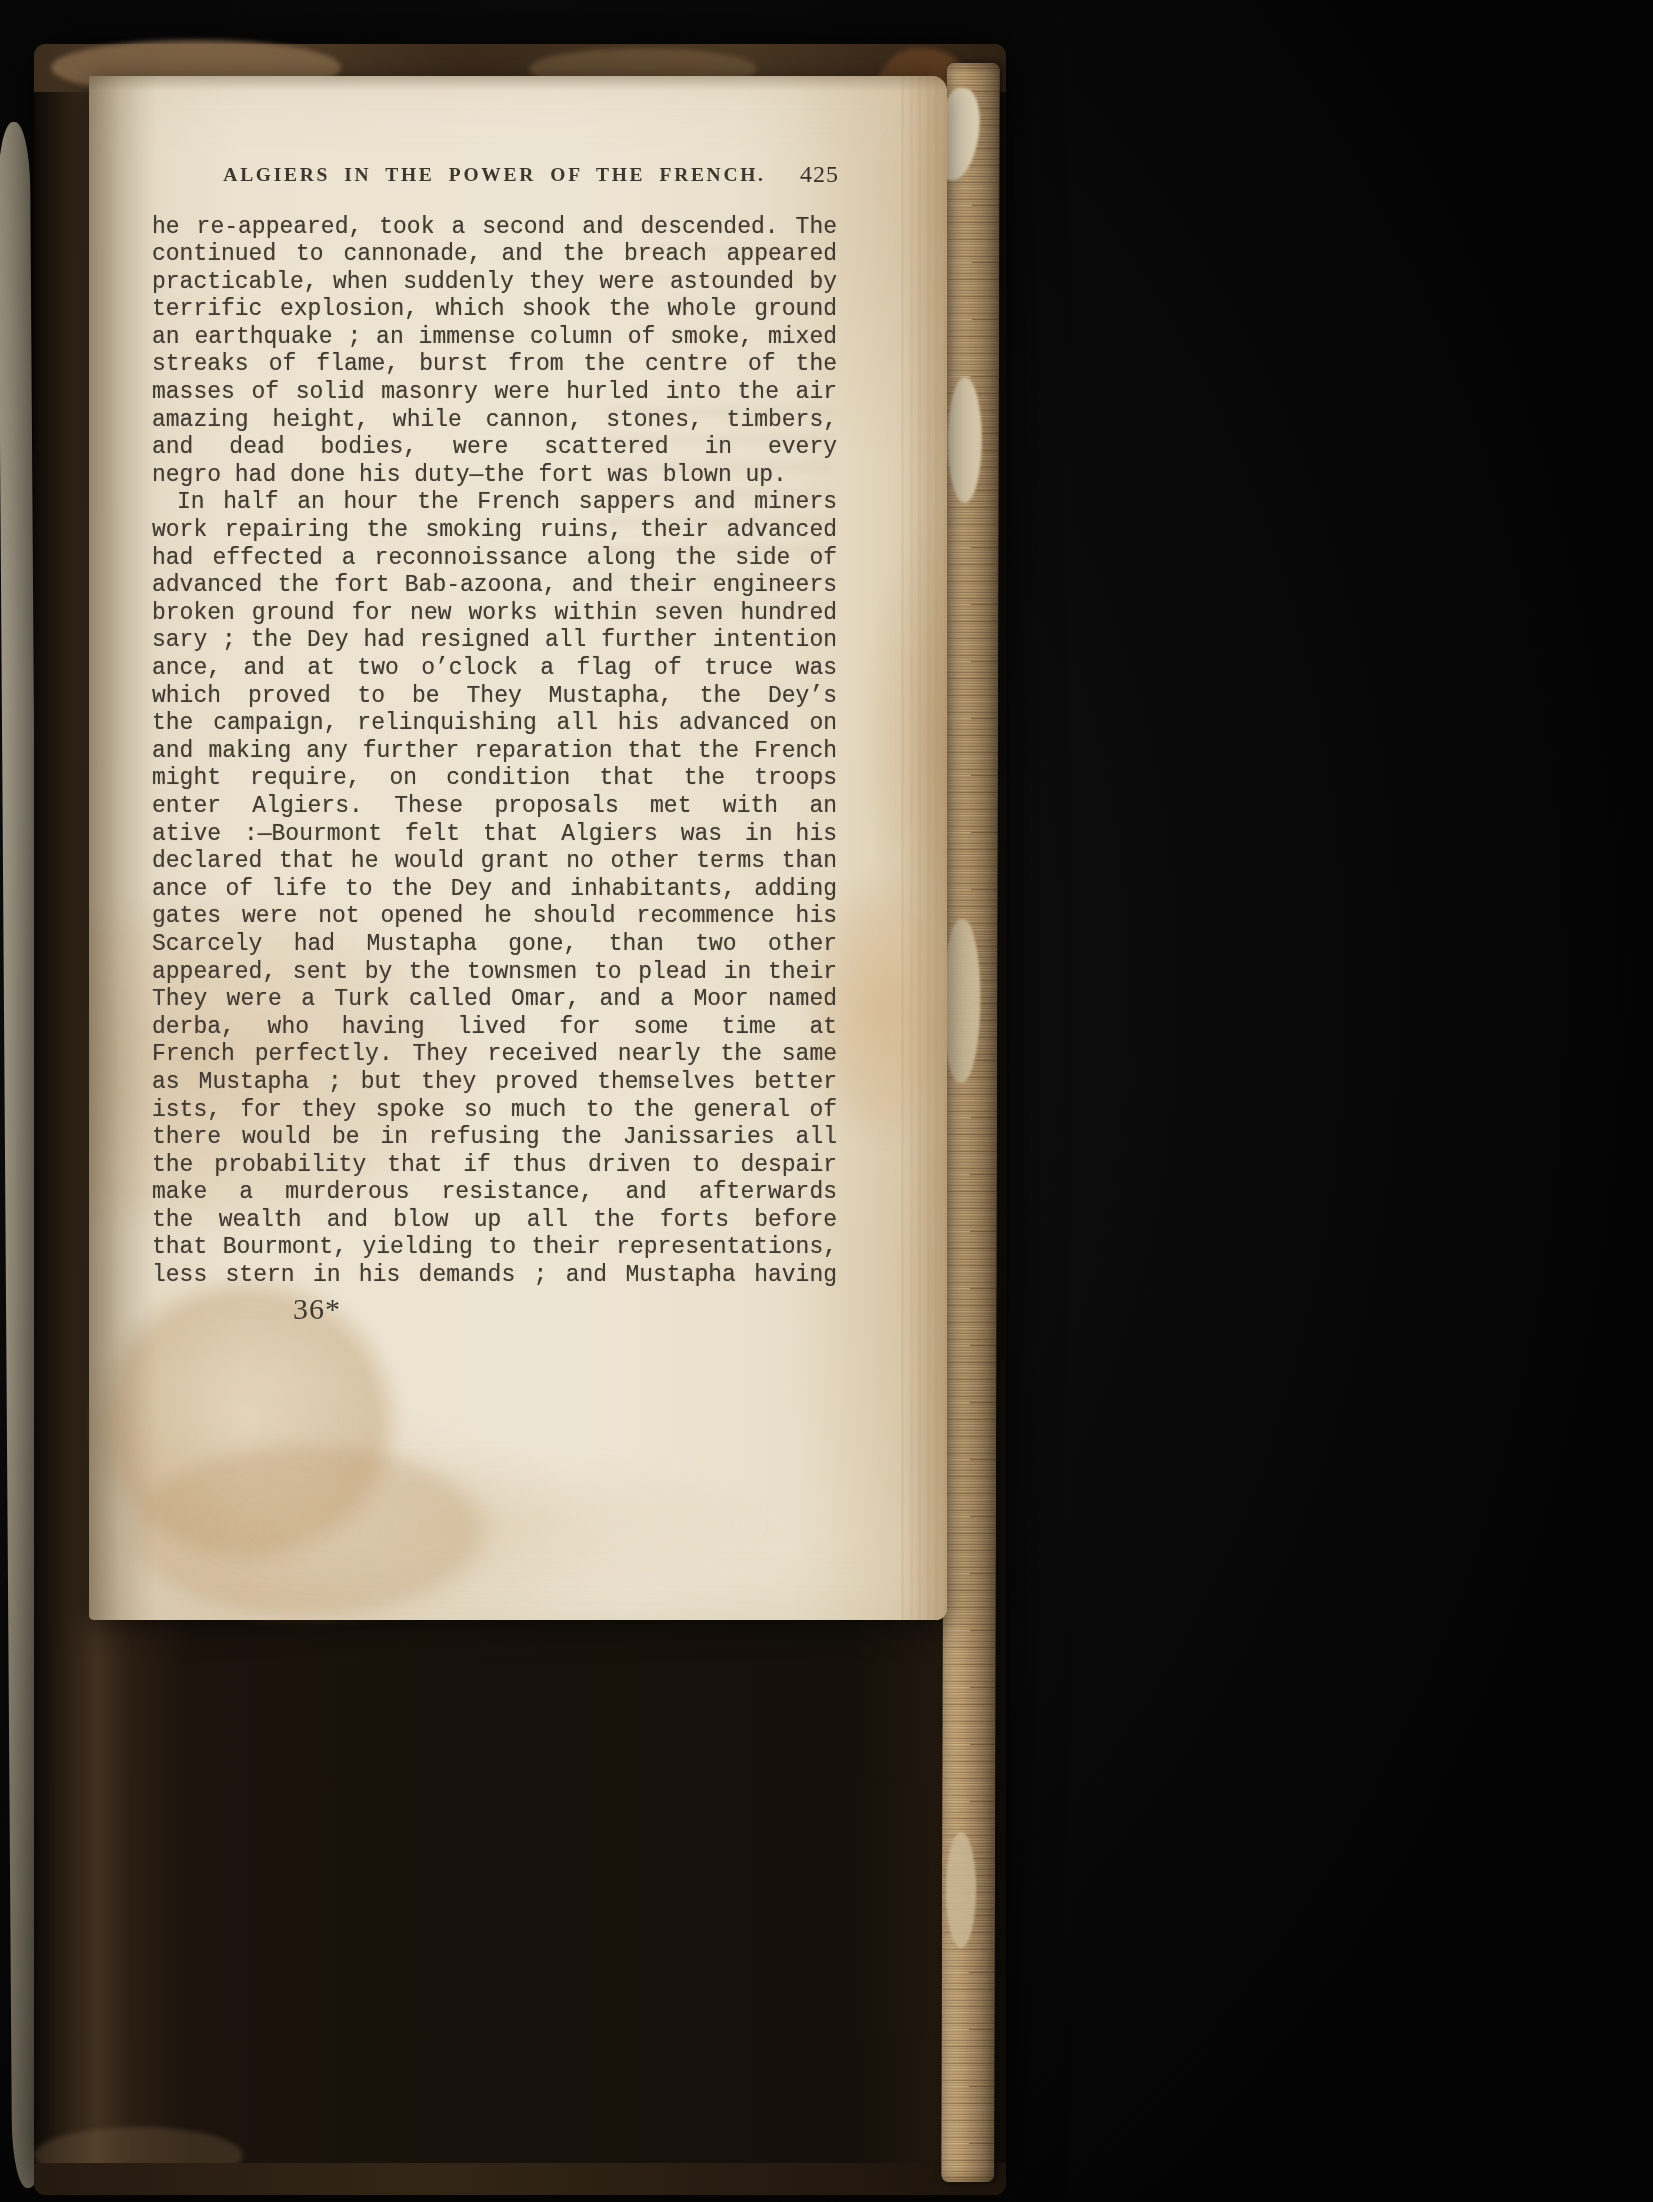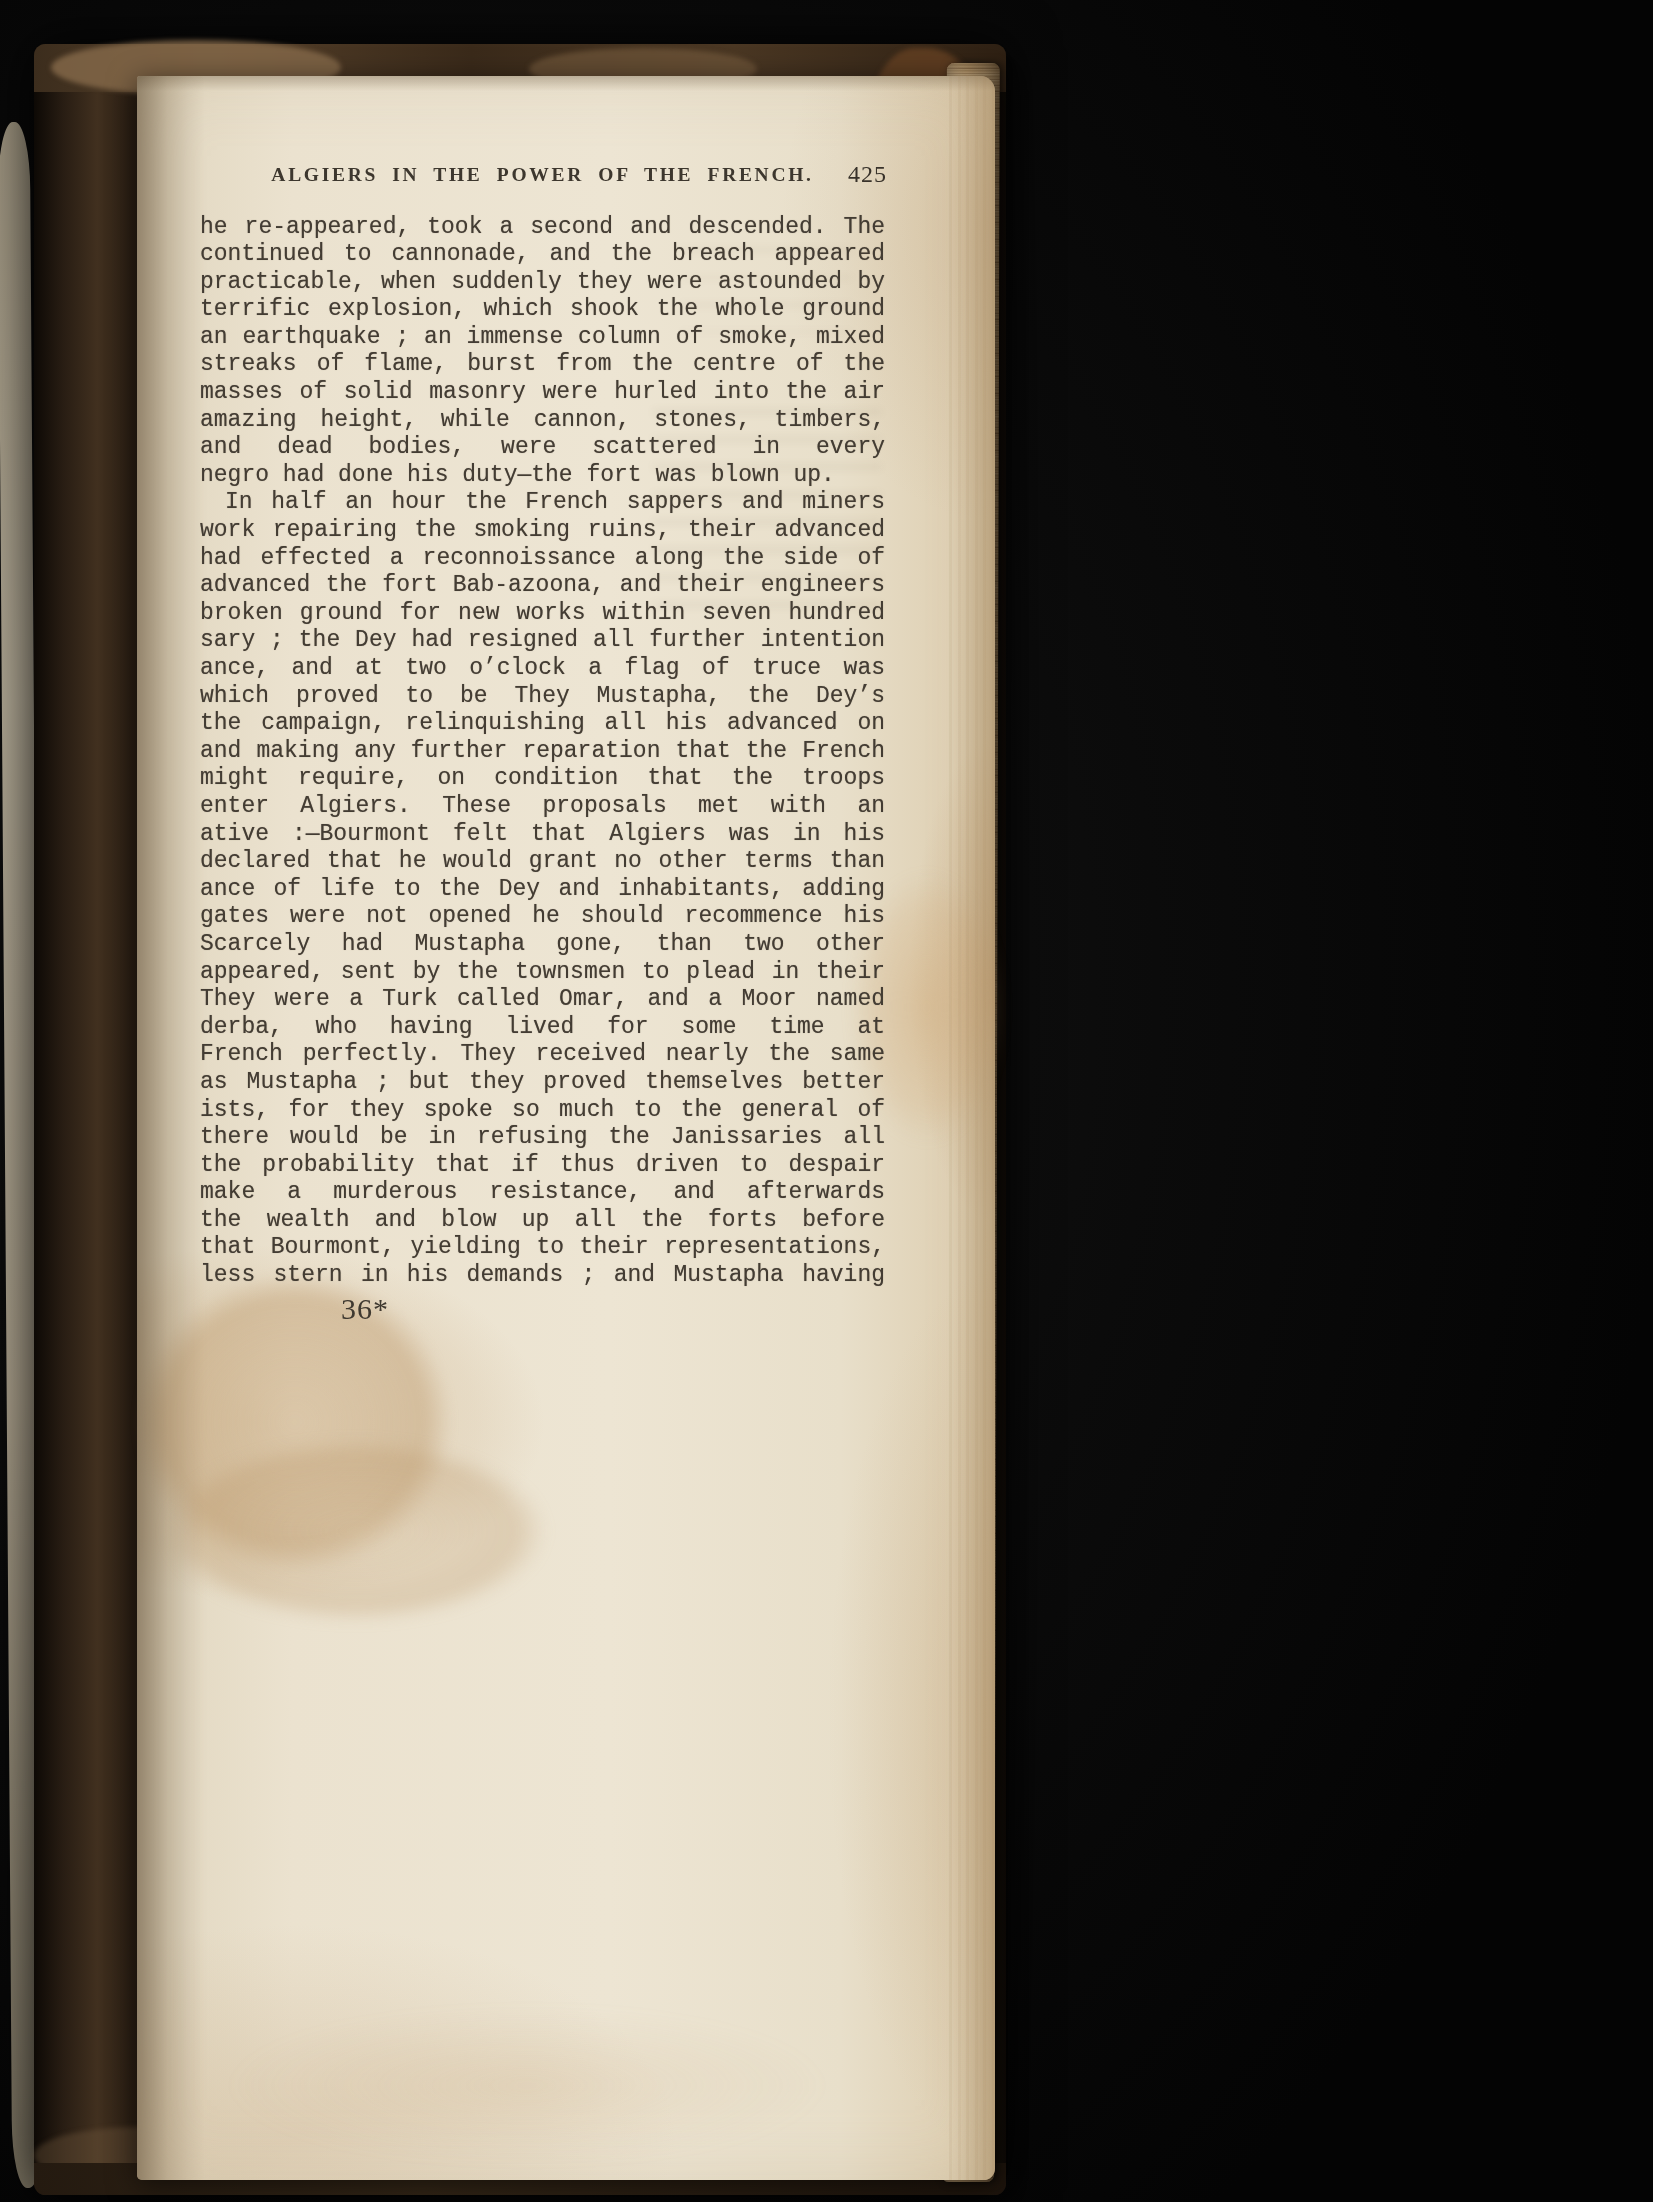--- a/index.html
+++ b/index.html
@@ -64,31 +64,30 @@
   }
   .torn { position: absolute; filter: blur(1px); }
   .torn1 { left: -7.6px; top: 25px;  width: 40px; height: 93px;  background: #d9cdb2; border-radius: 45% 55% 60% 40%; transform: rotate(8deg); }
   .torn2 { left: 1.9px;  top: 314px; width: 34px; height: 126px; background: #d4c6a8; border-radius: 50%; }
   .torn3 { left: 0px;  top: 856px; width: 36px; height: 164px; background: #cfbf9e; border-radius: 48% 52% 55% 45%; opacity: 0.9; }
   .torn4 { left: 3.8px;  top: 1769px; width: 30px; height: 116px; background: #c9b795; border-radius: 50%; opacity: 0.85; }
 
   
   .page {
     position: absolute; left: 89px; top: 76px;
-    width: 858px; height: 2104px;
+    width: 858px; height: 1544px;
     border-radius: 2.9px 15px 11.4px 4.8px;
     background:
       radial-gradient(ellipse 399px 247px at 14% 64%, rgba(190,152,105,0.30), rgba(190,152,105,0.12) 55%, transparent 72%),
       radial-gradient(ellipse 114px 323px at 100% 43%, rgba(186,146,98,0.40), transparent 75%),
       radial-gradient(ellipse 247px 609px at 102% 78%, rgba(180,142,96,0.22), transparent 75%),
       radial-gradient(ellipse 285px 399px at 100% 7%, rgba(175,140,98,0.22), transparent 75%),
       radial-gradient(ellipse 514px 285px at 18% 98%, rgba(185,150,105,0.26), transparent 75%),
       linear-gradient(90deg, #d3c6ab 0%, #e4dac4 6%, #ebe2cf 18%, #ede5d3 55%, #e8dfca 82%, #decfb2 96%, #cdbb98 100%);
     box-shadow: 0 5.7px 28.5px rgba(0,0,0,0.55), inset 0 0 67px rgba(190,170,135,0.30);
-    margin-left: 48px;
   }
   .page::before { 
     content: ""; position: absolute; left: 0; right: 0; top: 0; height: 15px;
     background: linear-gradient(180deg, rgba(90,70,45,0.30), transparent);
     border-radius: 2.9px 15px 0 0;
   }
   .page::after { 
     content: ""; position: absolute; top: 0; right: 0; bottom: 0; width: 46px;
     background:
       repeating-linear-gradient(90deg, rgba(160,130,90,0.10) 0 2.9px, transparent 2.9px 8.6px),

